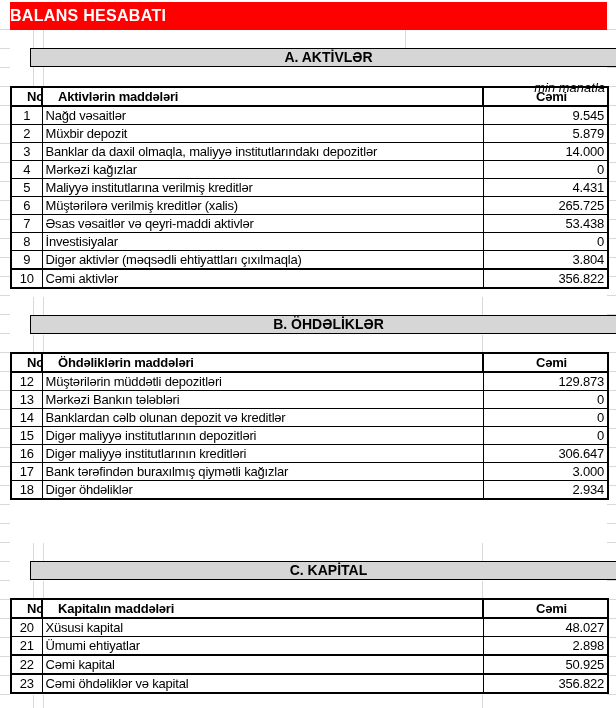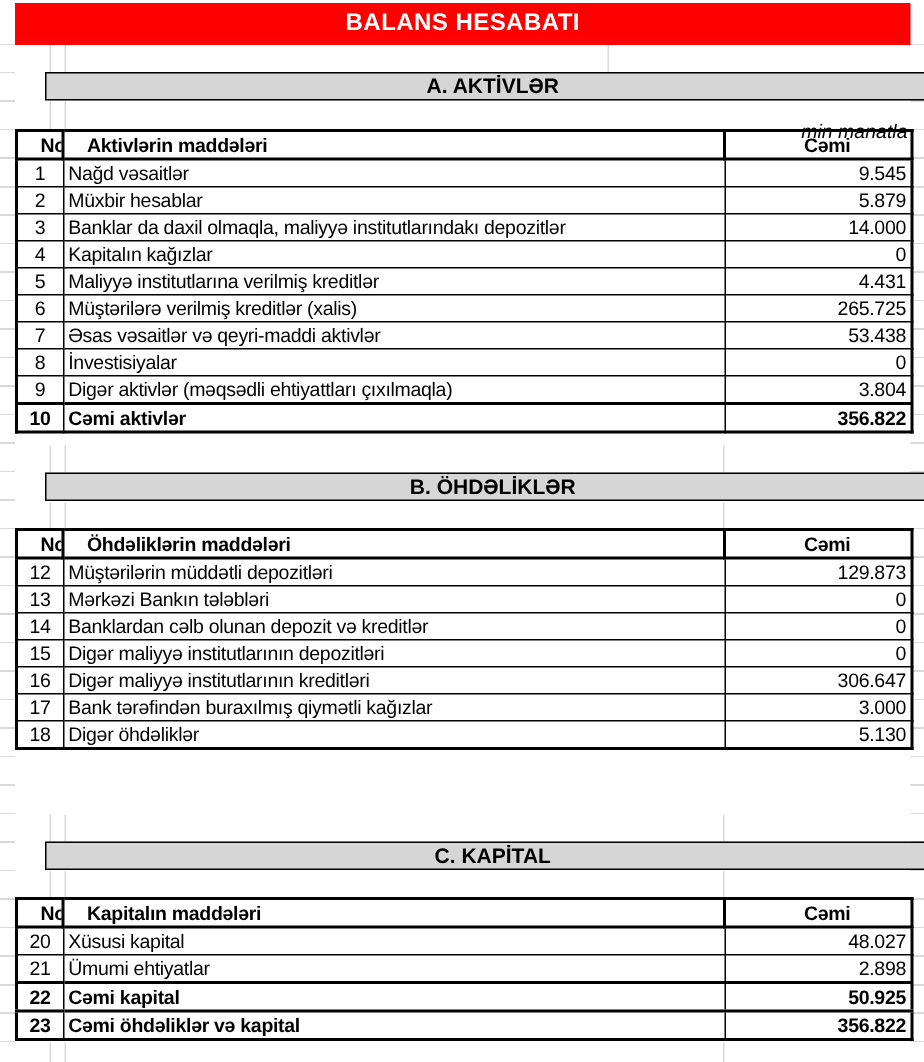--- a/index.html
+++ b/index.html
@@ -23,21 +23,21 @@
     position:absolute;top:29px;height:679px;
     background:repeating-linear-gradient(to bottom,var(--grid) 0 1px,transparent 1px 19px);
   }
   .grid-strip.left{left:0;width:10px;}
   .grid-strip.right{left:607px;width:9px;}
   .vseg{position:absolute;width:1px;background:var(--grid);}
 
   .title-bar{
     position:absolute;left:10px;top:2px;width:597px;height:28px;
     background:var(--title-bg);color:var(--title-fg);
-    text-align:center;line-height:28px;
+    line-height:28px;
     font-weight:bold;font-size:16px;letter-spacing:.3px;
   }
   .section-bar{
     position:absolute;left:10px;width:597px;height:19px;
     background:var(--section-bg);border:1px solid var(--line);
     text-align:center;line-height:17px;
     font-weight:bold;font-size:14px;margin-left:20px;
   }
   .units-note{
     position:absolute;left:10px;top:78px;width:597px;height:19px;
@@ -58,21 +58,21 @@
   }
   table.sheet thead th{
     border:2px solid var(--line);
     font-weight:bold;
     padding-left:15px;
   }
   th.no,td.no{text-align:center;padding:0;}
   th.item,td.item{text-align:left;}
   th.val{text-align:center;}
   td.val{text-align:right;padding-right:4px;}
-  tr.total-row td{font-weight:bold;border-top:2px solid var(--line);}
+  tr.total-row td{font-weight:normal;border-top:2px solid var(--line);}
 </style>
 </head>
 <body>
 
 <div class="grid-strip left"></div>
 <div class="grid-strip right"></div>
 
 <div class="vseg" style="left:33px;top:30px;height:18px"></div>
 <div class="vseg" style="left:43px;top:30px;height:18px"></div>
 <div class="vseg" style="left:405px;top:30px;height:18px"></div>
@@ -116,31 +116,31 @@
     </tr>
   </thead>
   <tbody>
       <tr>
         <td class="no">1</td>
         <td class="item">Nağd vəsaitlər</td>
         <td class="val">9.545</td>
       </tr>
       <tr>
         <td class="no">2</td>
-        <td class="item">Müxbir hesablar</td>
+        <td class="item">Müxbir depozit</td>
         <td class="val">5.879</td>
       </tr>
       <tr>
         <td class="no">3</td>
         <td class="item">Banklar da daxil olmaqla, maliyyə institutlarındakı depozitlər</td>
         <td class="val">14.000</td>
       </tr>
       <tr>
         <td class="no">4</td>
-        <td class="item">Kapitalın kağızlar</td>
+        <td class="item">Mərkəzi kağızlar</td>
         <td class="val">0</td>
       </tr>
       <tr>
         <td class="no">5</td>
         <td class="item">Maliyyə institutlarına verilmiş kreditlər</td>
         <td class="val">4.431</td>
       </tr>
       <tr>
         <td class="no">6</td>
         <td class="item">Müştərilərə verilmiş kreditlər (xalis)</td>
@@ -212,21 +212,21 @@
         <td class="val">306.647</td>
       </tr>
       <tr>
         <td class="no">17</td>
         <td class="item">Bank tərəfindən buraxılmış qiymətli kağızlar</td>
         <td class="val">3.000</td>
       </tr>
       <tr>
         <td class="no">18</td>
         <td class="item">Digər öhdəliklər</td>
-        <td class="val">5.130</td>
+        <td class="val">2.934</td>
       </tr>
     </tbody>
 </table>
 
 <div class="section-bar" style="top:561px">
   <span>C. KAPİTAL</span>
 </div>
 <table class="sheet" style="top:598px">
   <colgroup>
       <col style="width:31px">

